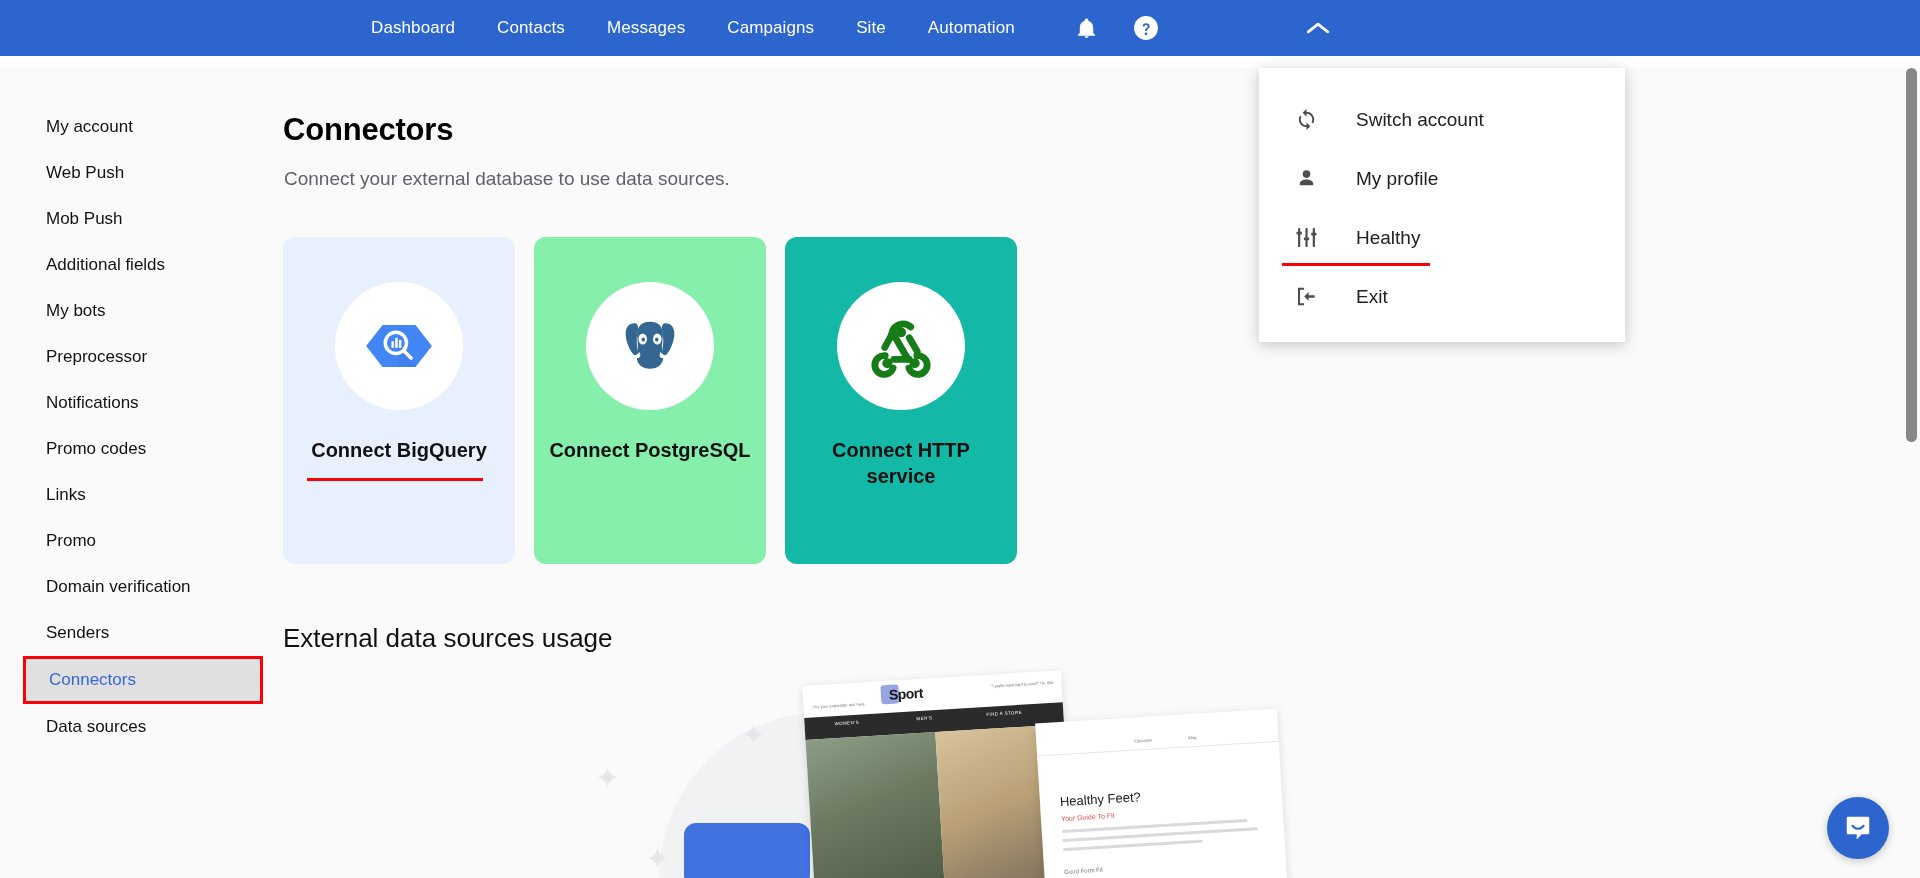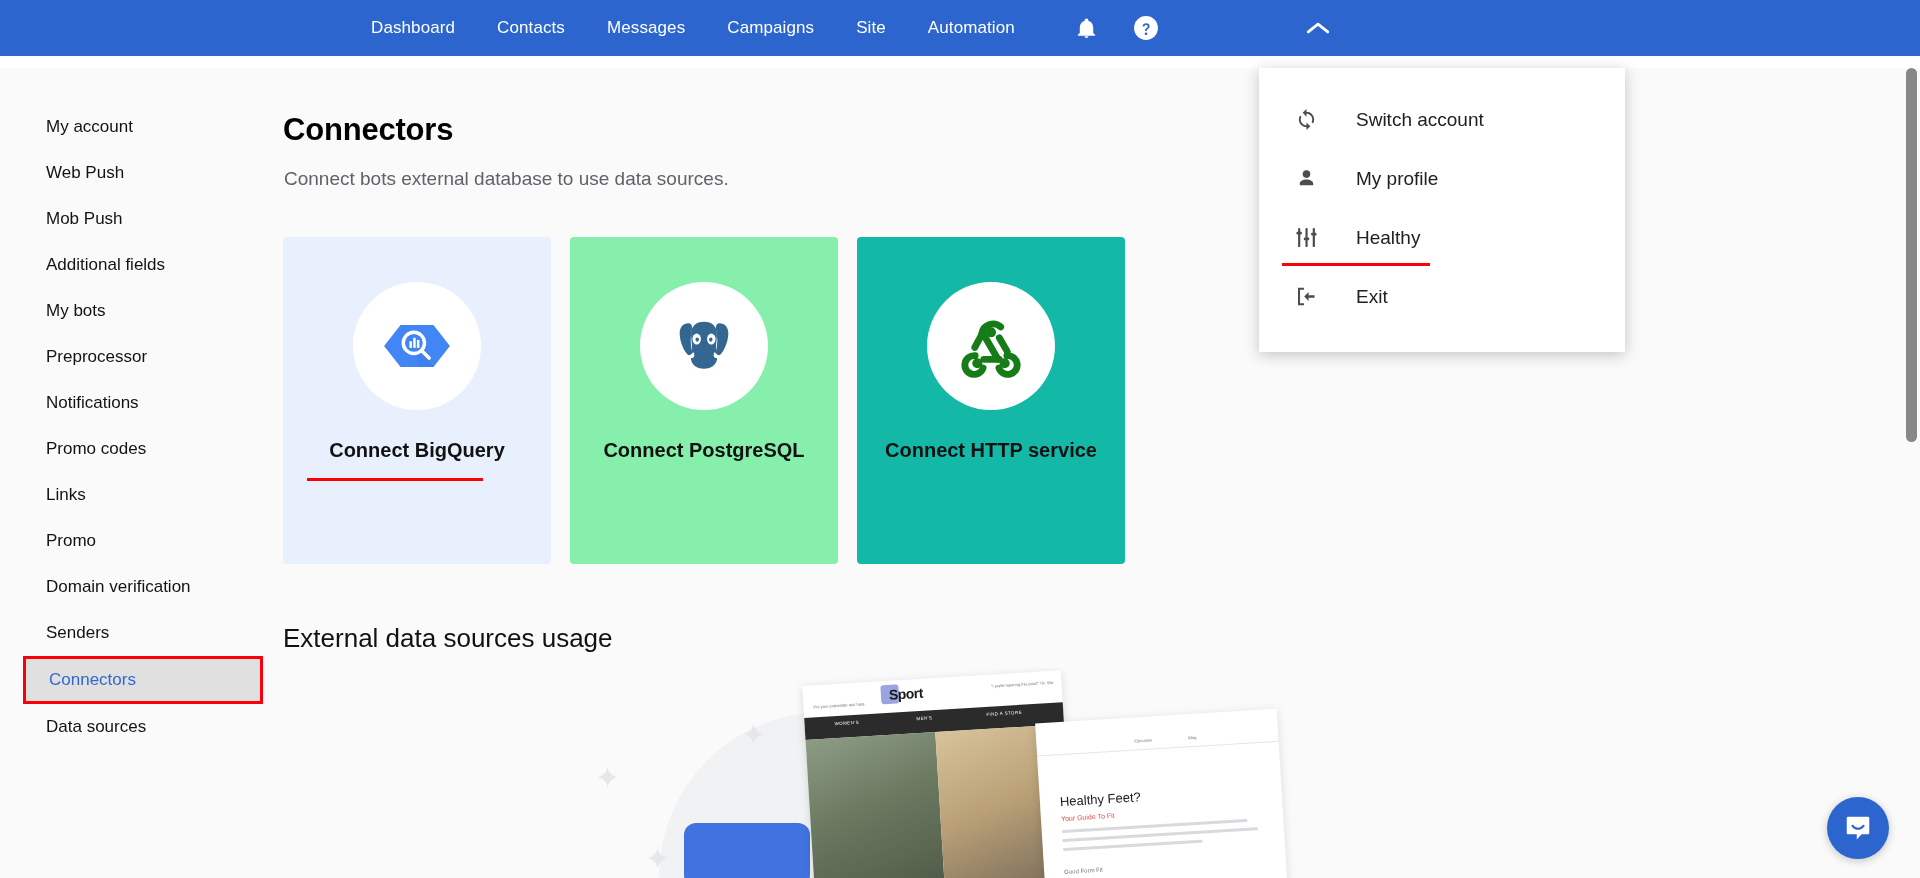--- a/index.html
+++ b/index.html
@@ -70,21 +70,21 @@
   }
 
   
   .dropdown {
     position: absolute;
     top: 68px;
     left: 1259px;
     width: 366px;
     background: #ffffff;
     box-shadow: 0 3px 14px rgba(0,0,0,.22);
-    padding: 22px 0 26px 0;
+    padding: 22px 0 16px 0;
     z-index: 50;
   }
   .dd-item {
     display: flex;
     align-items: center;
     height: 59px;
     padding-left: 36px;
     cursor: pointer;
     position: relative;
   }
@@ -165,23 +165,23 @@
   }
 
   
   .cards {
     position: absolute;
     top: 169px; left: 0;
     display: flex;
     gap: 19px;
   }
   .card {
-    width: 268px;
+    width: 232px;
     height: 327px;
-    border-radius: 4px;
+    border-radius: 12px;
     display: flex;
     flex-direction: column;
     align-items: center;
     cursor: pointer;
     position: relative;
   }
   .card-logo {
     width: 128px;
     height: 128px;
     border-radius: 50%;
@@ -443,21 +443,21 @@
       <span>Connectors</span>
     </div>
   <div class="side-item">
       <span>Data sources</span>
     </div>
 </div>
 
 <div class="main">
 
   <div class="page-title">Connectors</div>
-  <div class="page-subtitle">Connect bots external database to use data sources.</div>
+  <div class="page-subtitle">Connect your external database to use data sources.</div>
 
   <div class="cards">
 
     <div class="card" style="background:#e8f0fe">
       <div class="card-logo">
         <svg width="78" height="78" viewBox="0 0 100 100">
           <path fill="#4285f4" d="M28.9 23h42.2l21.1 27-21.1 27H28.9L7.8 50z"></path>
           <path fill="#3b78e7" d="M50 50 71.1 77H50z" opacity=".45"></path>
           <circle cx="46" cy="46" r="13.6" fill="none" stroke="#ffffff" stroke-width="4.4"></circle>
           <rect x="40.3" y="44" width="3.2" height="8.4" fill="#ffffff"></rect>

